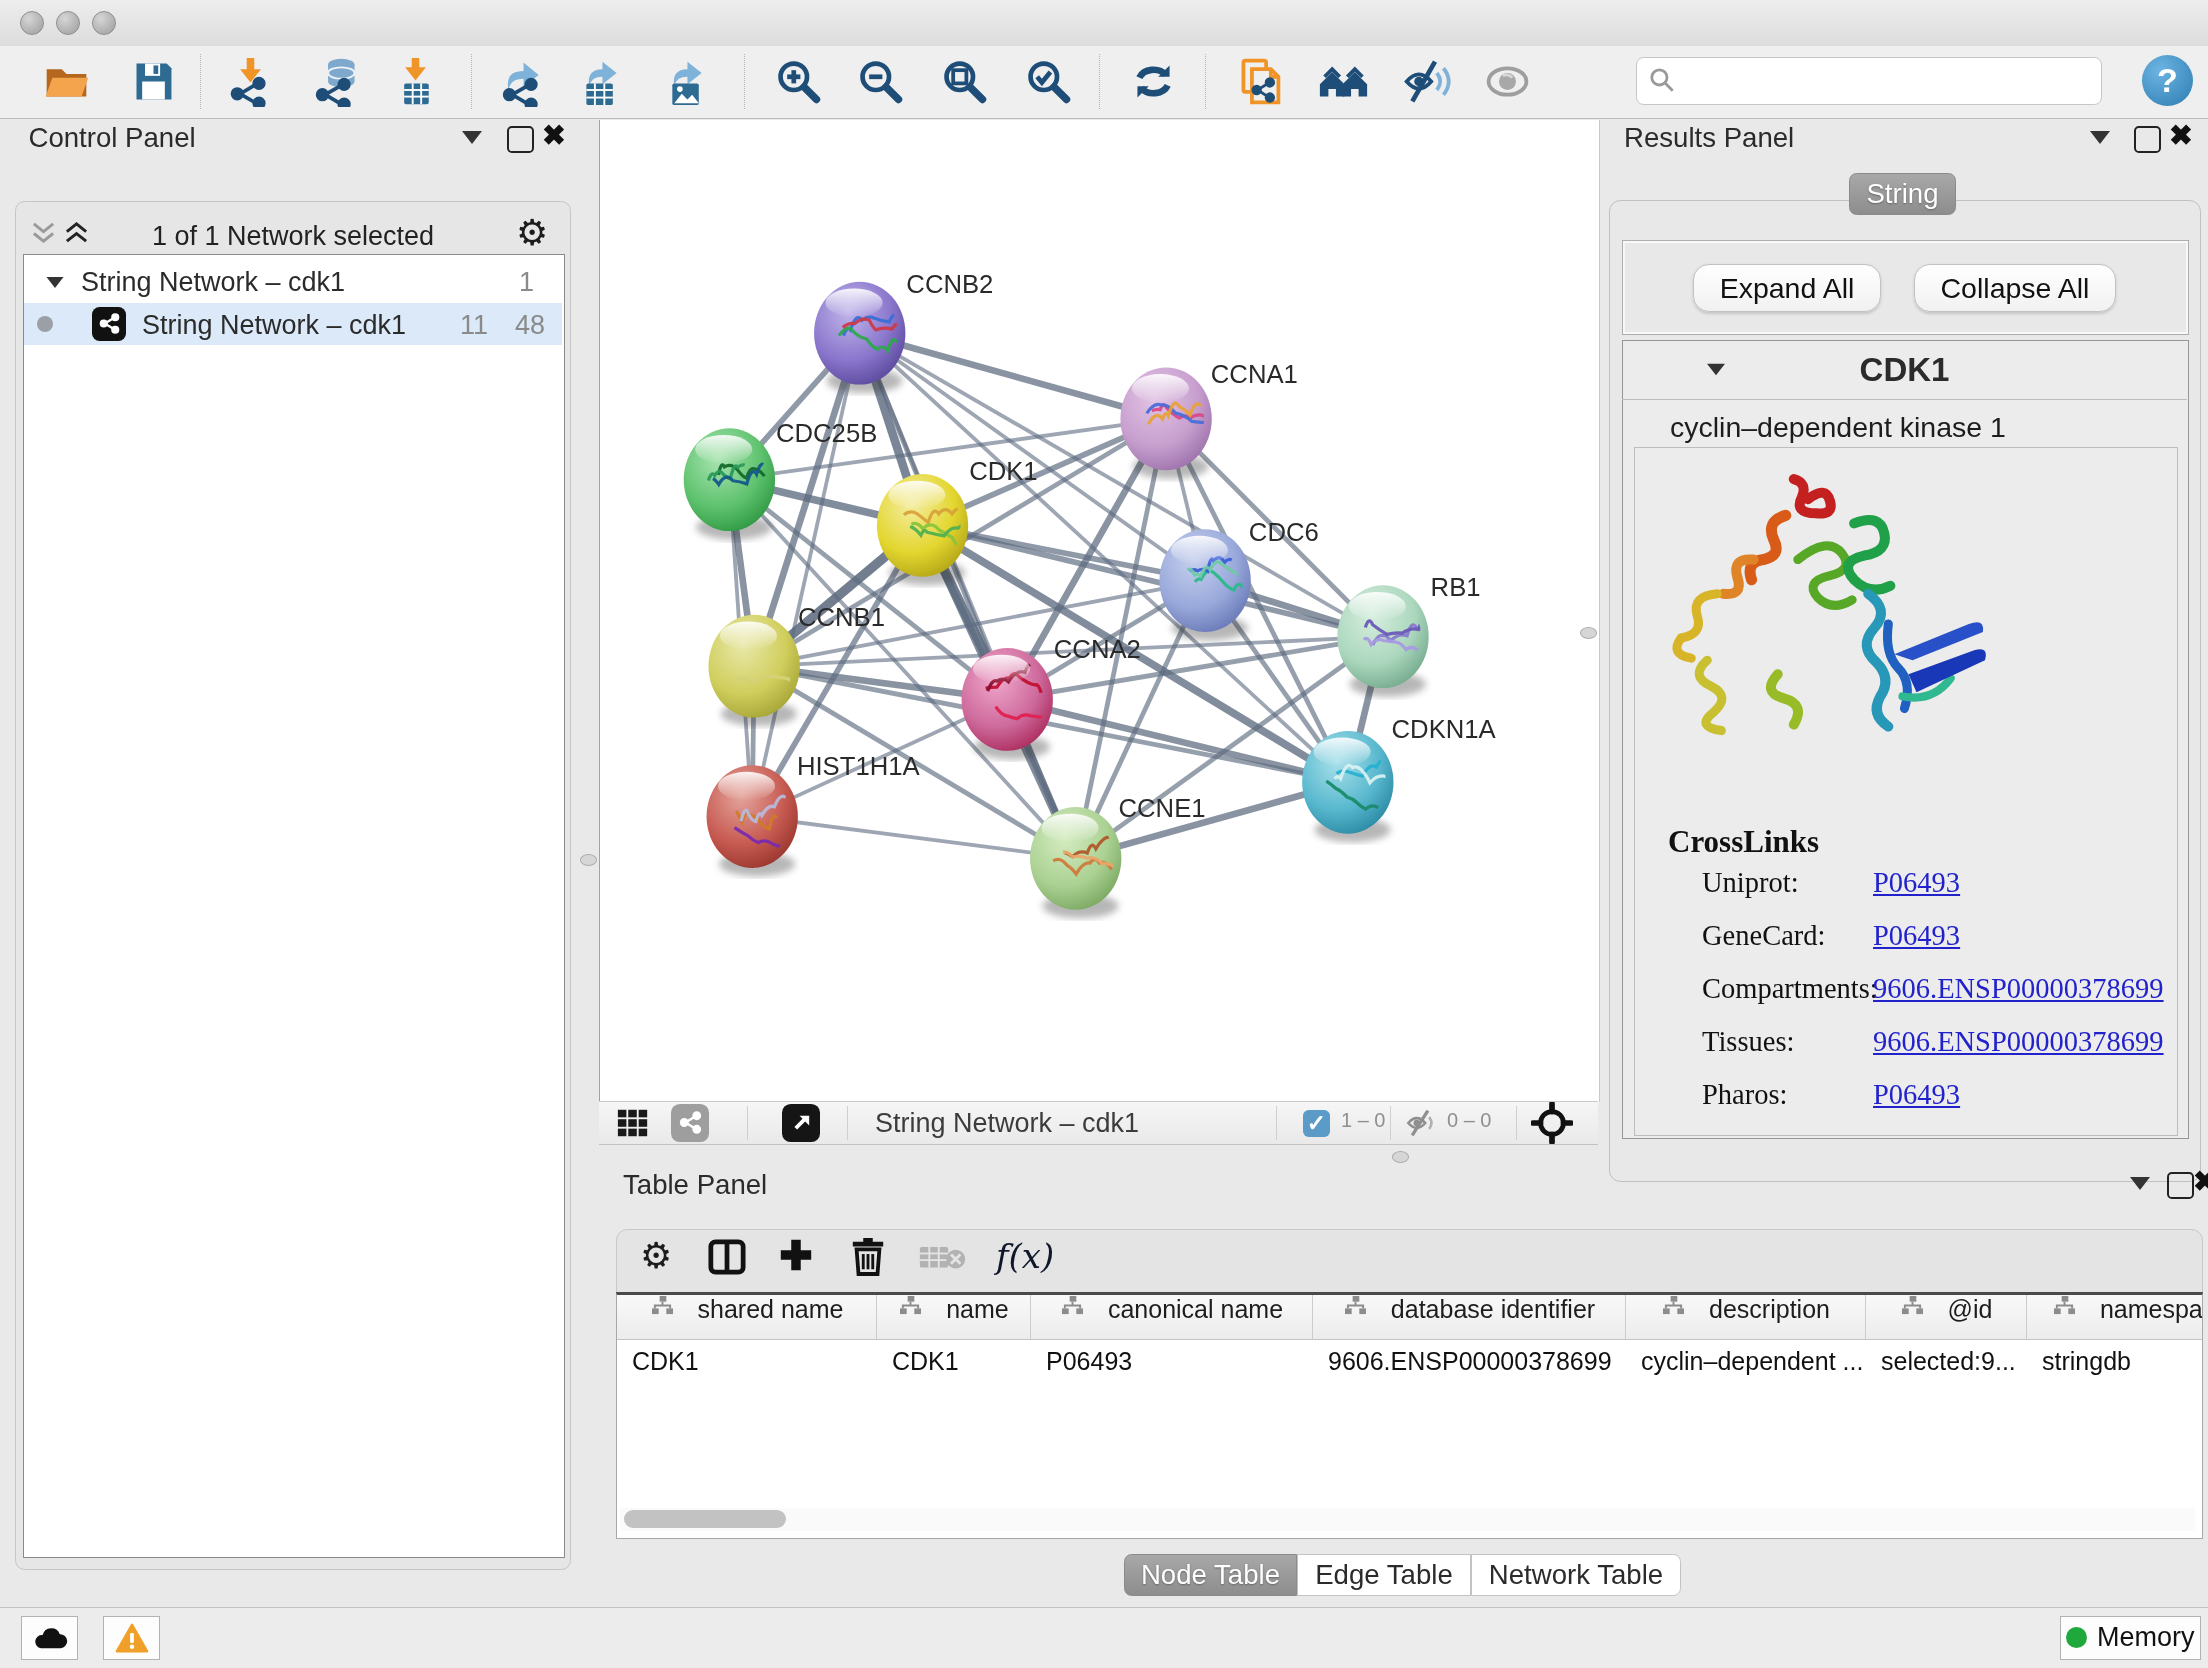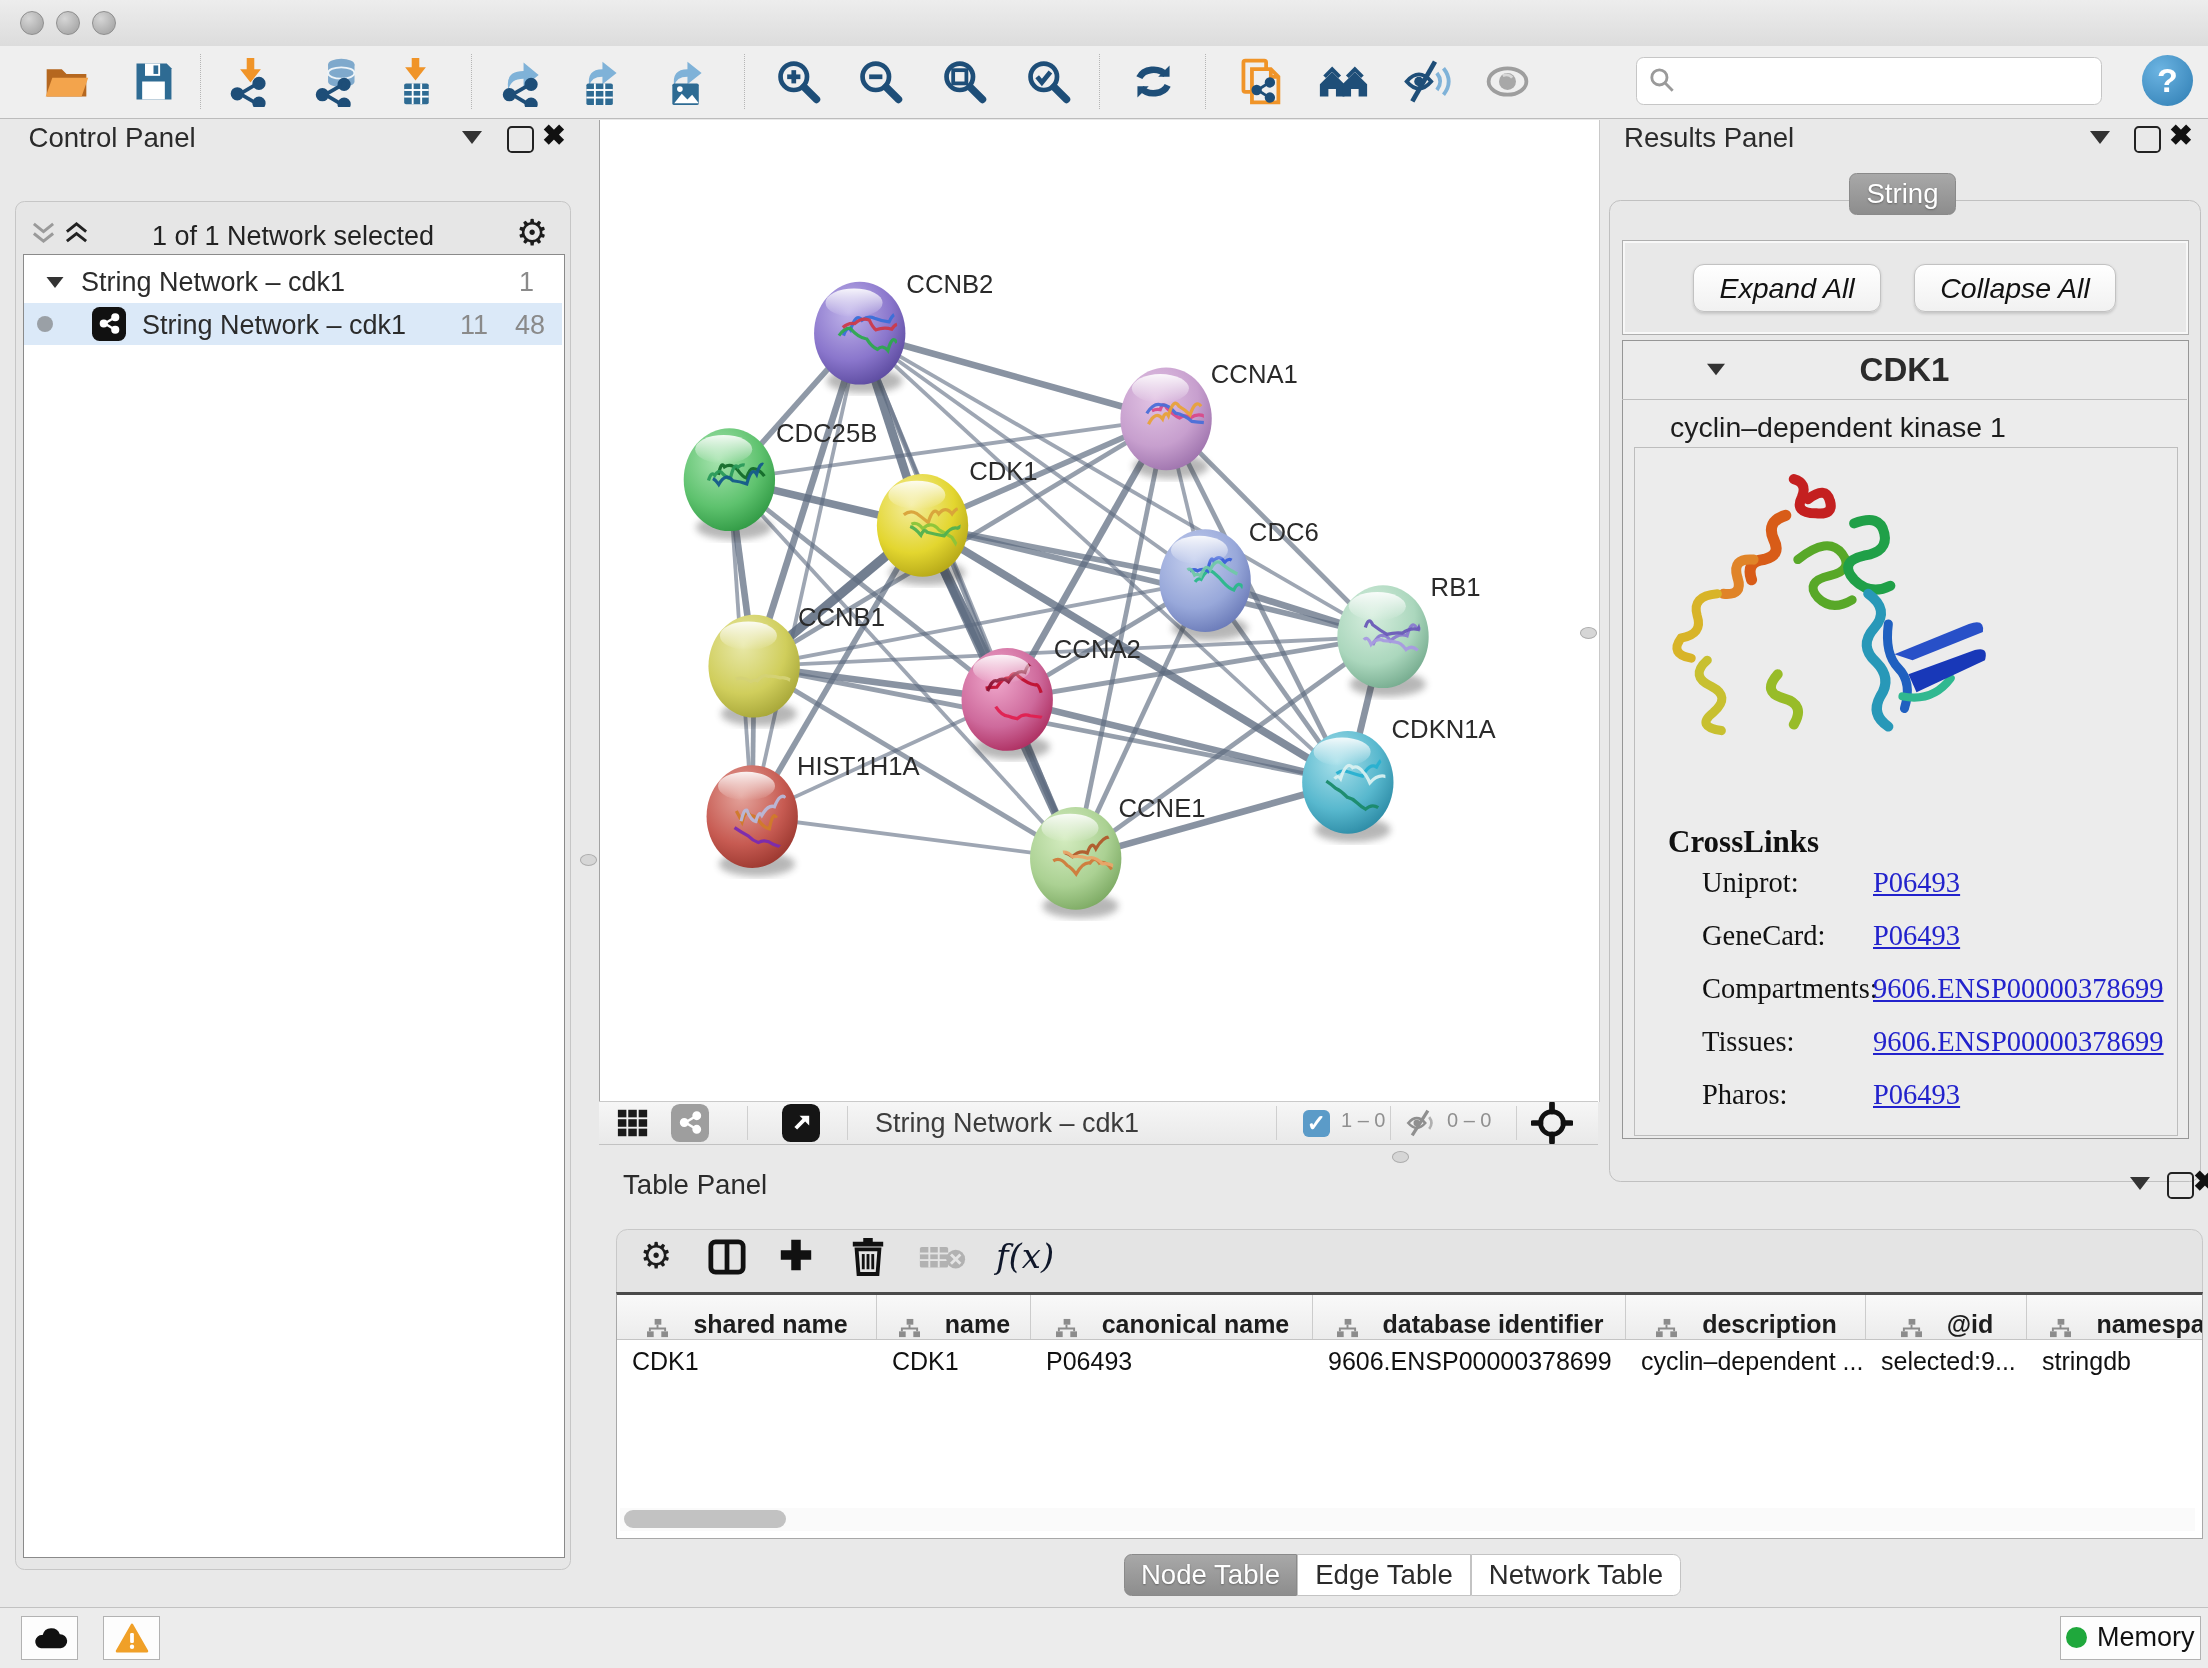--- a/index.html
+++ b/index.html
@@ -66,41 +66,41 @@
     color:#fff;font-size:23px;font-weight:bold;display:flex;align-items:center;justify-content:center;}
   .birdseye{left:183px;top:1.9px;width:38px;height:38px;background:#151515;border-radius:8.6px;
     display:flex;align-items:center;justify-content:center;}
   .split-dot{width:15px;height:9.5px;border-radius:50%;background:#d6d6d6;border:1px solid #adadad;}
 
   
   .rp-box{left:1609px;top:200px;width:590px;height:980px;background:#e8e8e8;
     border:1px solid #c0c0c0;border-radius:11.4px;}
   .rp-btnbox{left:1622px;top:240px;width:565px;height:93px;background:#e8e8e8;
     border:1px solid #aeaeae;box-shadow:inset 0 0 0 1.9px #f8f8f8;}
-  .btn{background:linear-gradient(#ffffff,#f1f1f1);border:1px solid #c2c2c2;border-radius:11px;
+  .btn{background:linear-gradient(#ffffff,#f1f1f1);border:1px solid #c2c2c2;border-radius:16px;
     font-size:28.5px;display:flex;align-items:center;justify-content:center;color:#111;
-    box-shadow:0 1.9px 2.9px rgba(0,0,0,0.15);font-style:italic;}
+    box-shadow:0 1.9px 2.9px rgba(0,0,0,0.15);}
   .rp-sec{left:1622px;top:340px;width:565px;height:797px;background:#ececec;border:1px solid #969696;}
   .rp-sechead{left:1622px;top:340px;width:565px;height:59px;border-bottom:1px solid #bdbdbd;}
   .rp-name{font-size:33px;font-weight:bold;}
   .rp-desc{font-size:28.5px;color:#1d1d1d;}
   .serif{font-family:"Liberation Serif",serif;}
   .xl-title{font-size:31px;font-weight:bold;color:#111;}
   .xl-label{font-size:28.5px;color:#111;}
   .xl-link{font-size:28.5px;color:#2222cc;text-decoration:underline;}
 
   
   .tp-toolbox{left:616px;top:1229px;width:1585px;height:63px;background:#e4e4e4;
     border:1px solid #c8c8c8;border-radius:11.4px 11.4px 0 0;}
   .tp-table{left:616px;top:1292px;width:1585px;height:243px;background:#fff;
     border:1px solid #a8a8a8;border-top:3.8px solid #4a4a4a;overflow:hidden;}
   .thead{display:flex;height:44px;background:linear-gradient(#f9f9f9,#ececec);
     border-bottom:1px solid #c4c4c4;}
-  .th{display:flex;align-items:flex-end;justify-content:center;gap:23px;font-size:25px;color:#1d1d1d;
-    border-right:1px solid #cccccc;box-sizing:border-box;overflow:hidden;white-space:nowrap;flex:none;font-weight:bold;}
+  .th{display:flex;align-items:flex-start;justify-content:center;gap:23px;font-size:25px;color:#1d1d1d;
+    border-right:1px solid #cccccc;box-sizing:border-box;overflow:hidden;white-space:nowrap;flex:none;}
   .trow{display:flex;height:42px;}
   .td{display:flex;align-items:center;padding-left:15px;font-size:25px;color:#111;
     box-sizing:border-box;overflow:hidden;white-space:nowrap;flex:none;}
   .hscroll{left:620px;top:1508px;width:1575px;height:23px;background:#fafafa;}
   .hthumb{left:3.8px;top:1.9px;width:162px;height:18px;border-radius:9.5px;background:#c2c2c2;}
   .fx{font-family:"DejaVu Serif",serif;font-style:italic;font-size:34px;color:#0f172a;}
 
   
   .statusbar{left:0;top:1607px;width:2208px;height:61px;background:#ececec;border-top:1px solid #c2c2c2;}
   .sbtn{top:7.6px;height:42px;background:#fdfdfd;border:1.9px solid #b2b2b2;display:flex;

